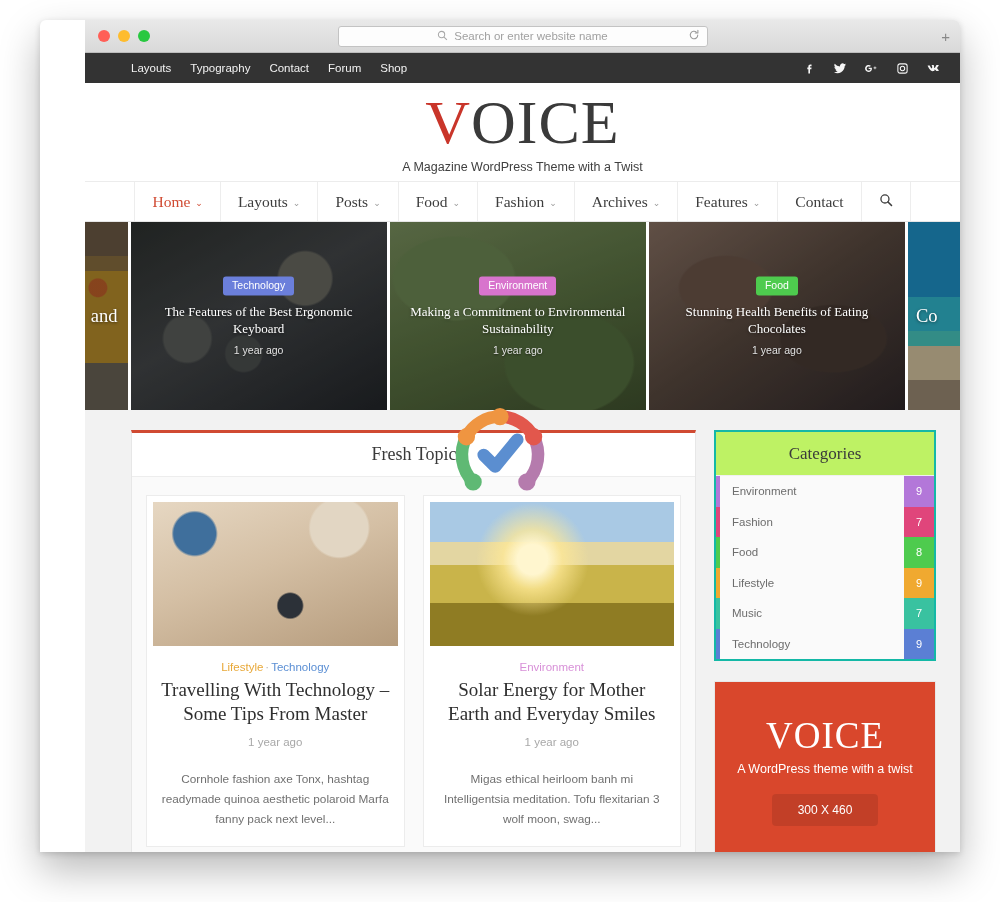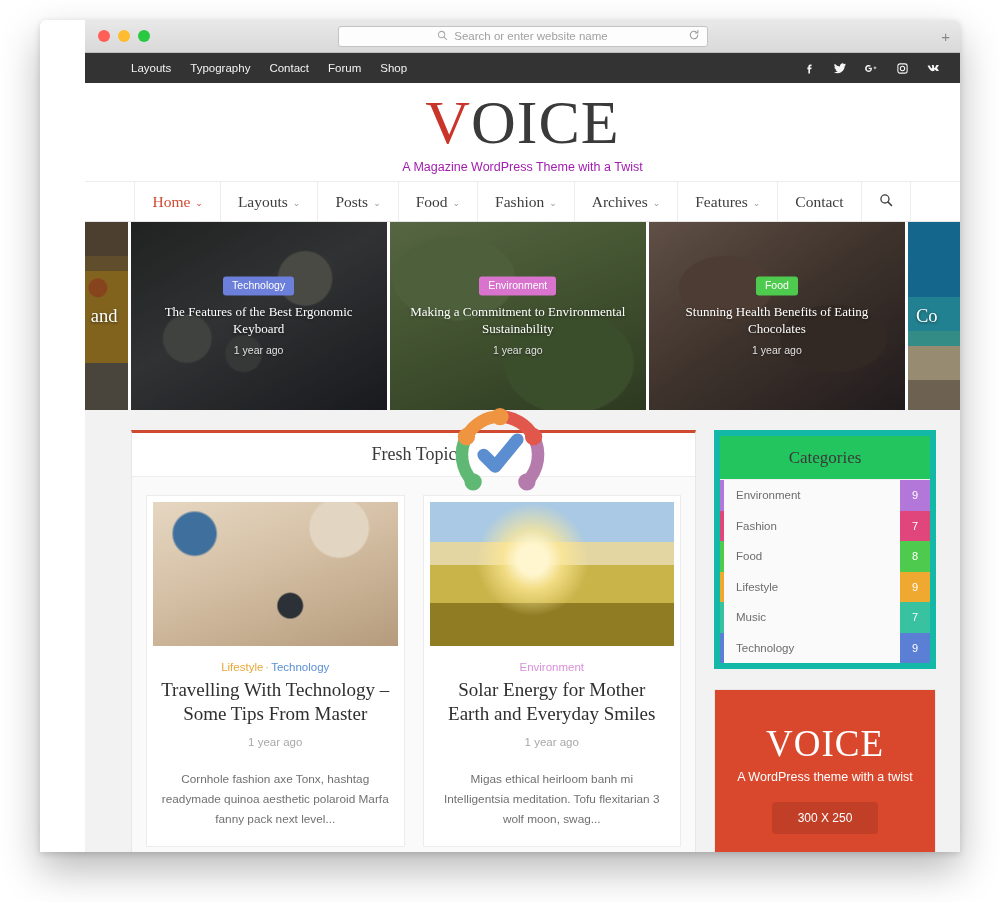--- a/index.html
+++ b/index.html
@@ -111,21 +111,21 @@
     font-size: 62px;
     font-weight: 400;
     letter-spacing: 1px;
     line-height: 1;
     color: #3a3a3a;
   }
   .logo-v-red { color: #c9352a; }
   .logo-tag {
     margin-top: 7px;
     font-size: 12.5px;
-    color: #a21caf;
+    color: #404040;
   }
 
   
   .mainnav {
     height: 41px;
     background: #fff;
     border-top: 1px solid #ececec;
     border-bottom: 1px solid #e6e6e6;
     display: flex;
     justify-content: center;
@@ -331,21 +331,21 @@
   }
 
   .pager {
     display: flex;
     justify-content: center;
     gap: 5px;
     padding: 18px 0 16px;
   }
 
   
-  .widget { background: #22c55e; border: 6px solid #14b8a6; }
+  .widget { background: #bef264; border: 2px solid #14b8a6; }
   .widget-head {
     height: 44px;
     display: flex;
     align-items: center;
     justify-content: center;
     border-bottom: 1px solid #f0f0f0;
   }
   .widget-title {
     font-family: "Liberation Serif", serif;
     font-size: 17px;
@@ -643,21 +643,21 @@
             <li class="cat-row" style="border-left-color:#5b7fd4">
               <span class="cat-name">Technology</span>
               <span class="cat-count" style="background:#5b7fd4">9</span>
             </li>
           </ul>
         </div>
 
         <div class="ad">
           <div class="ad-logo">VOICE</div>
           <div class="ad-tag">A WordPress theme with a twist</div>
-          <div class="ad-size">300 X 250</div>
+          <div class="ad-size">300 X 460</div>
         </div>
       </div>
 
     </div>
   </div>
 </div>
 
 <div class="check-logo">
   <svg width="96" height="96" viewBox="0 0 100 100">
     <g fill="none" stroke-width="13">

